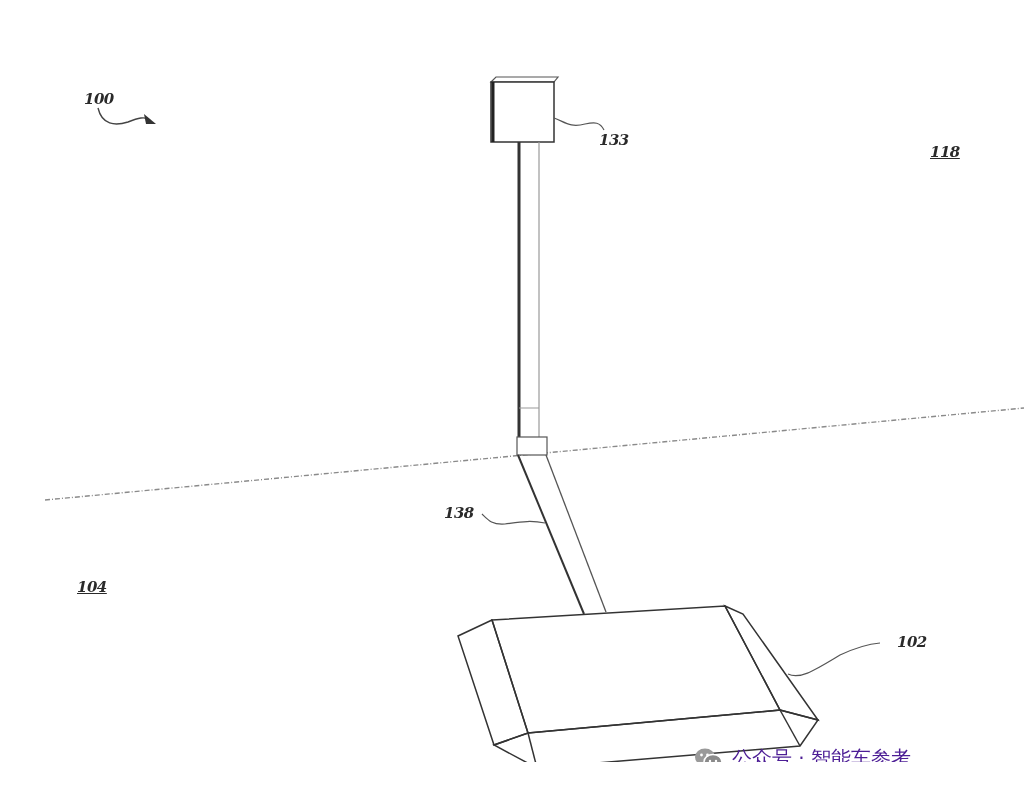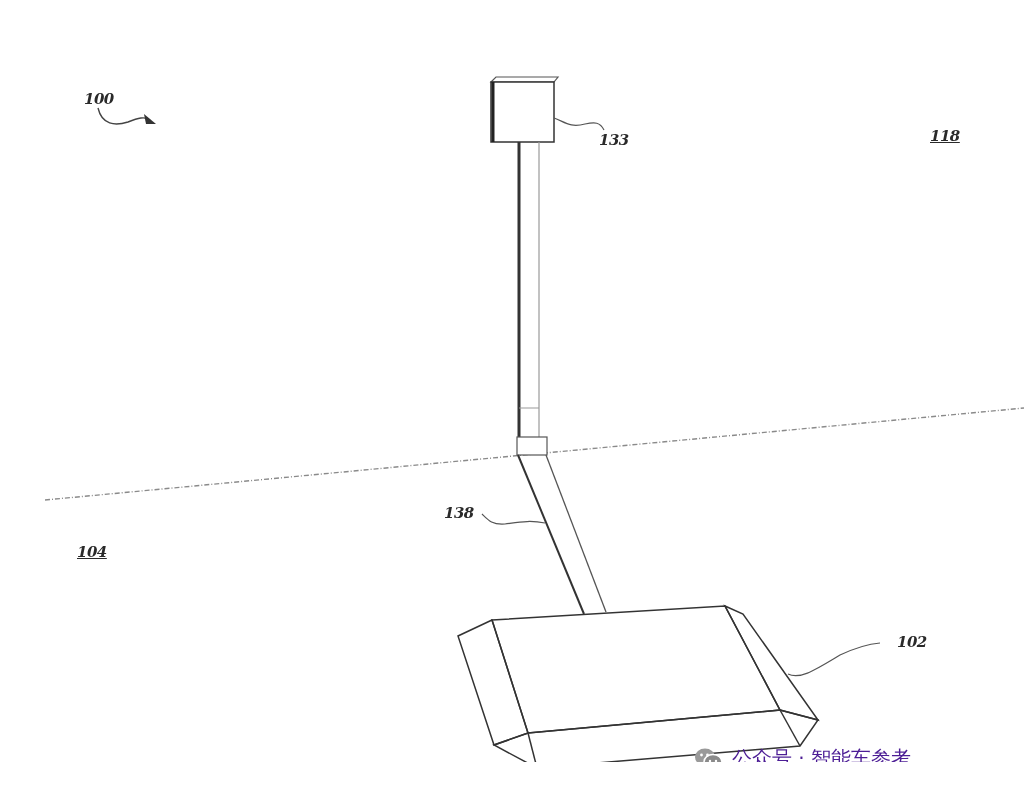--- a/index.html
+++ b/index.html
@@ -7,21 +7,21 @@
     svg { position: absolute; left: 0; top: 0; }
     .ref-label {
       position: absolute;
       font-family: "DejaVu Serif", serif;
       font-style: italic;
       font-weight: bold;
       font-size: 15px;
       color: #2a2a2a;
       letter-spacing: -0.5px;
     }
-    .underlined { text-decoration: underline; }
+    .underlined { text-decoration: underline; margin-top: 16px; }
     #watermark {
       position: absolute; left: 694px; top: 745px;
       display: flex; align-items: center; gap: 8px;
       font-family: "DejaVu Sans", sans-serif; font-size: 20px; color: #4c1d95;
     }
   </style>
 </head>
 <body>
 
 <div id="canvas">
@@ -63,21 +63,21 @@
       <polygon points="528,733 780,710 818,720 800,746 537,768 494,745"></polygon>
       <line x1="780" y1="710" x2="800" y2="746"></line>
       <line x1="528" y1="733" x2="537" y2="768"></line>
     </g>
     <path d="M788 674 C800 680, 815 670, 840 655 C855 648, 868 644, 880 643" fill="none" stroke="#555" stroke-width="1.2"></path>
   </svg>
 
   <span class="ref-label" style="left:84px;top:90px;">100</span>
   <span class="ref-label" style="left:599px;top:131px;">133</span>
   <span class="ref-label underlined" style="left:930px;top:127px;">118</span>
-  <span class="ref-label underlined" style="left:77px;top:543px;">104</span>
+  <span class="ref-label underlined" style="left:77px;top:562px;">104</span>
   <span class="ref-label" style="left:444px;top:504px;">138</span>
   <span class="ref-label" style="left:897px;top:633px;font-style:italic;">102</span>
 
   <div id="watermark">
     <svg width="30" height="26" viewBox="0 0 30 26" style="position:static">
       <ellipse cx="11" cy="11" rx="10" ry="8.5" fill="#9a9a9a"></ellipse>
       <ellipse cx="19" cy="16" rx="9" ry="7.5" fill="#8a8a8a" stroke="#fff" stroke-width="1.5"></ellipse>
       <circle cx="7.5" cy="9" r="1.4" fill="#fff"></circle>
       <circle cx="13.5" cy="9" r="1.4" fill="#fff"></circle>
       <circle cx="16" cy="15" r="1.2" fill="#fff"></circle>

